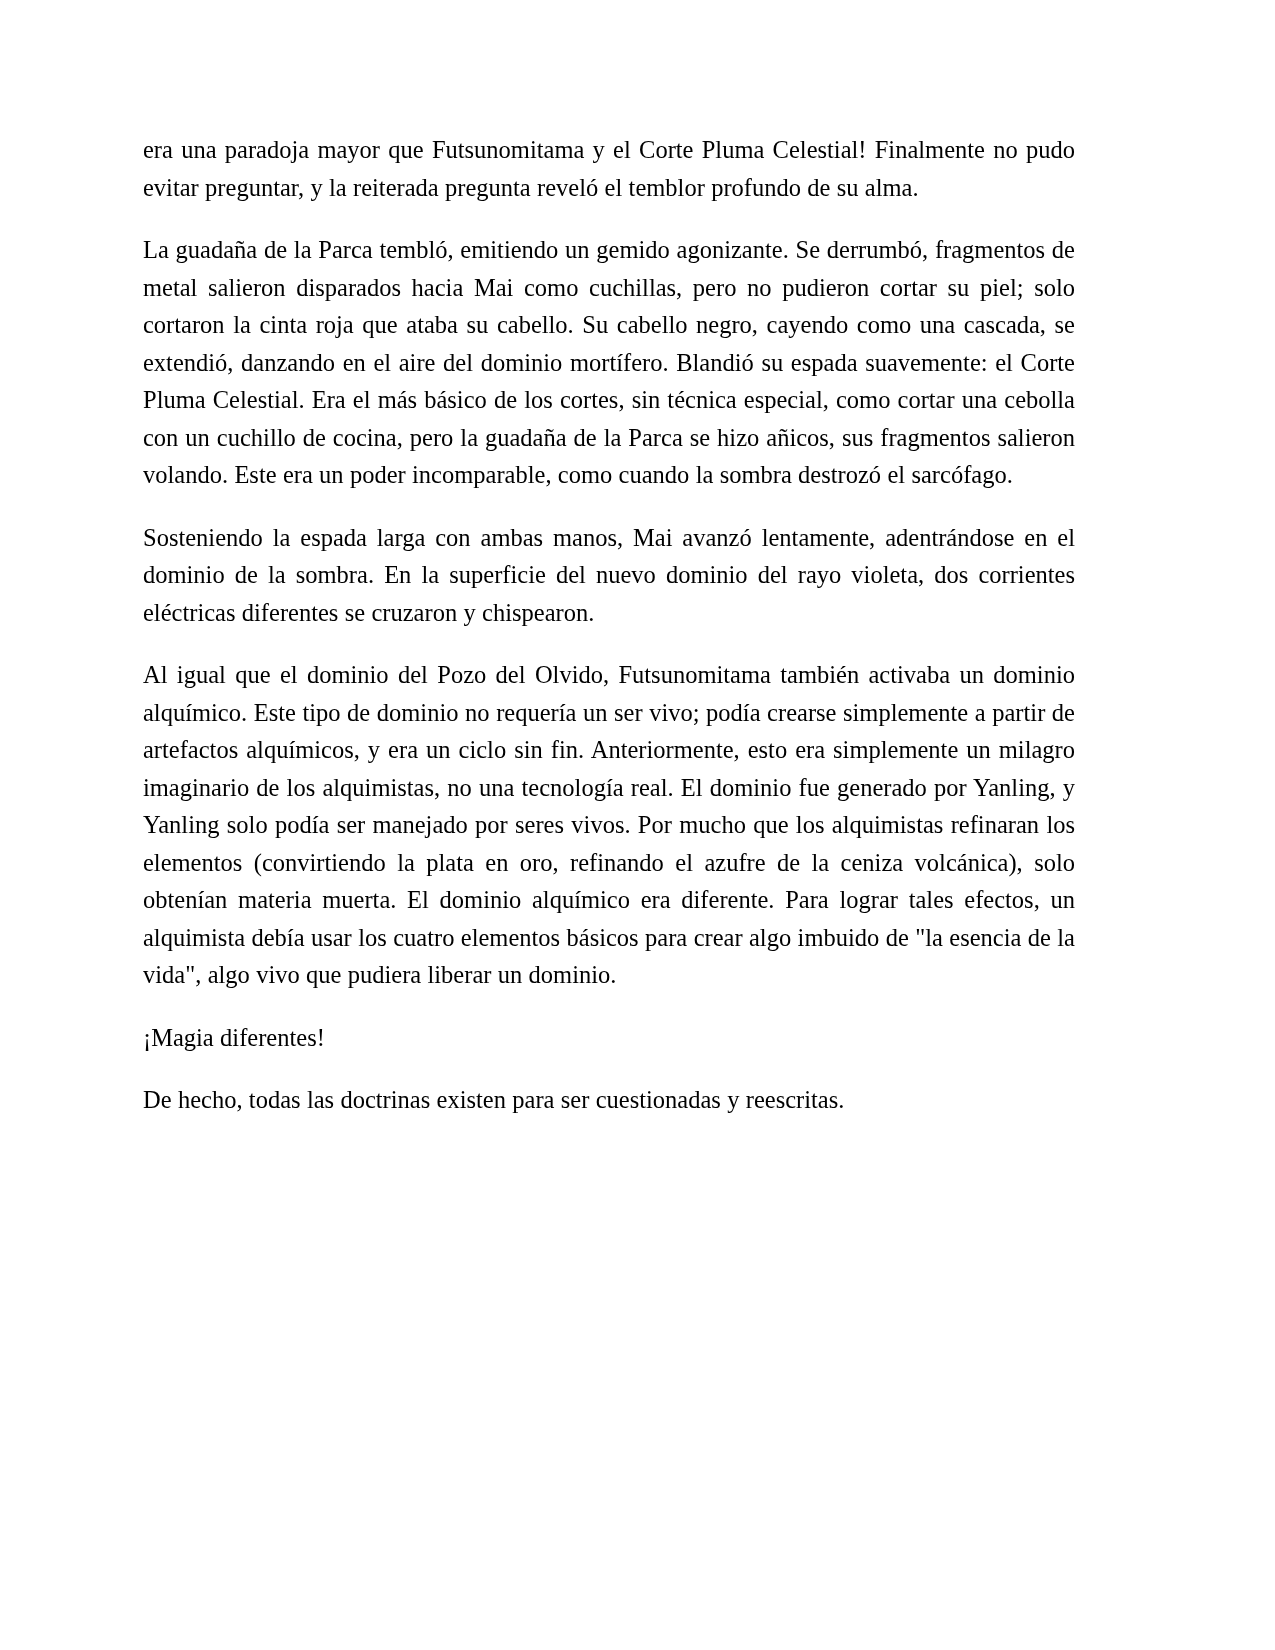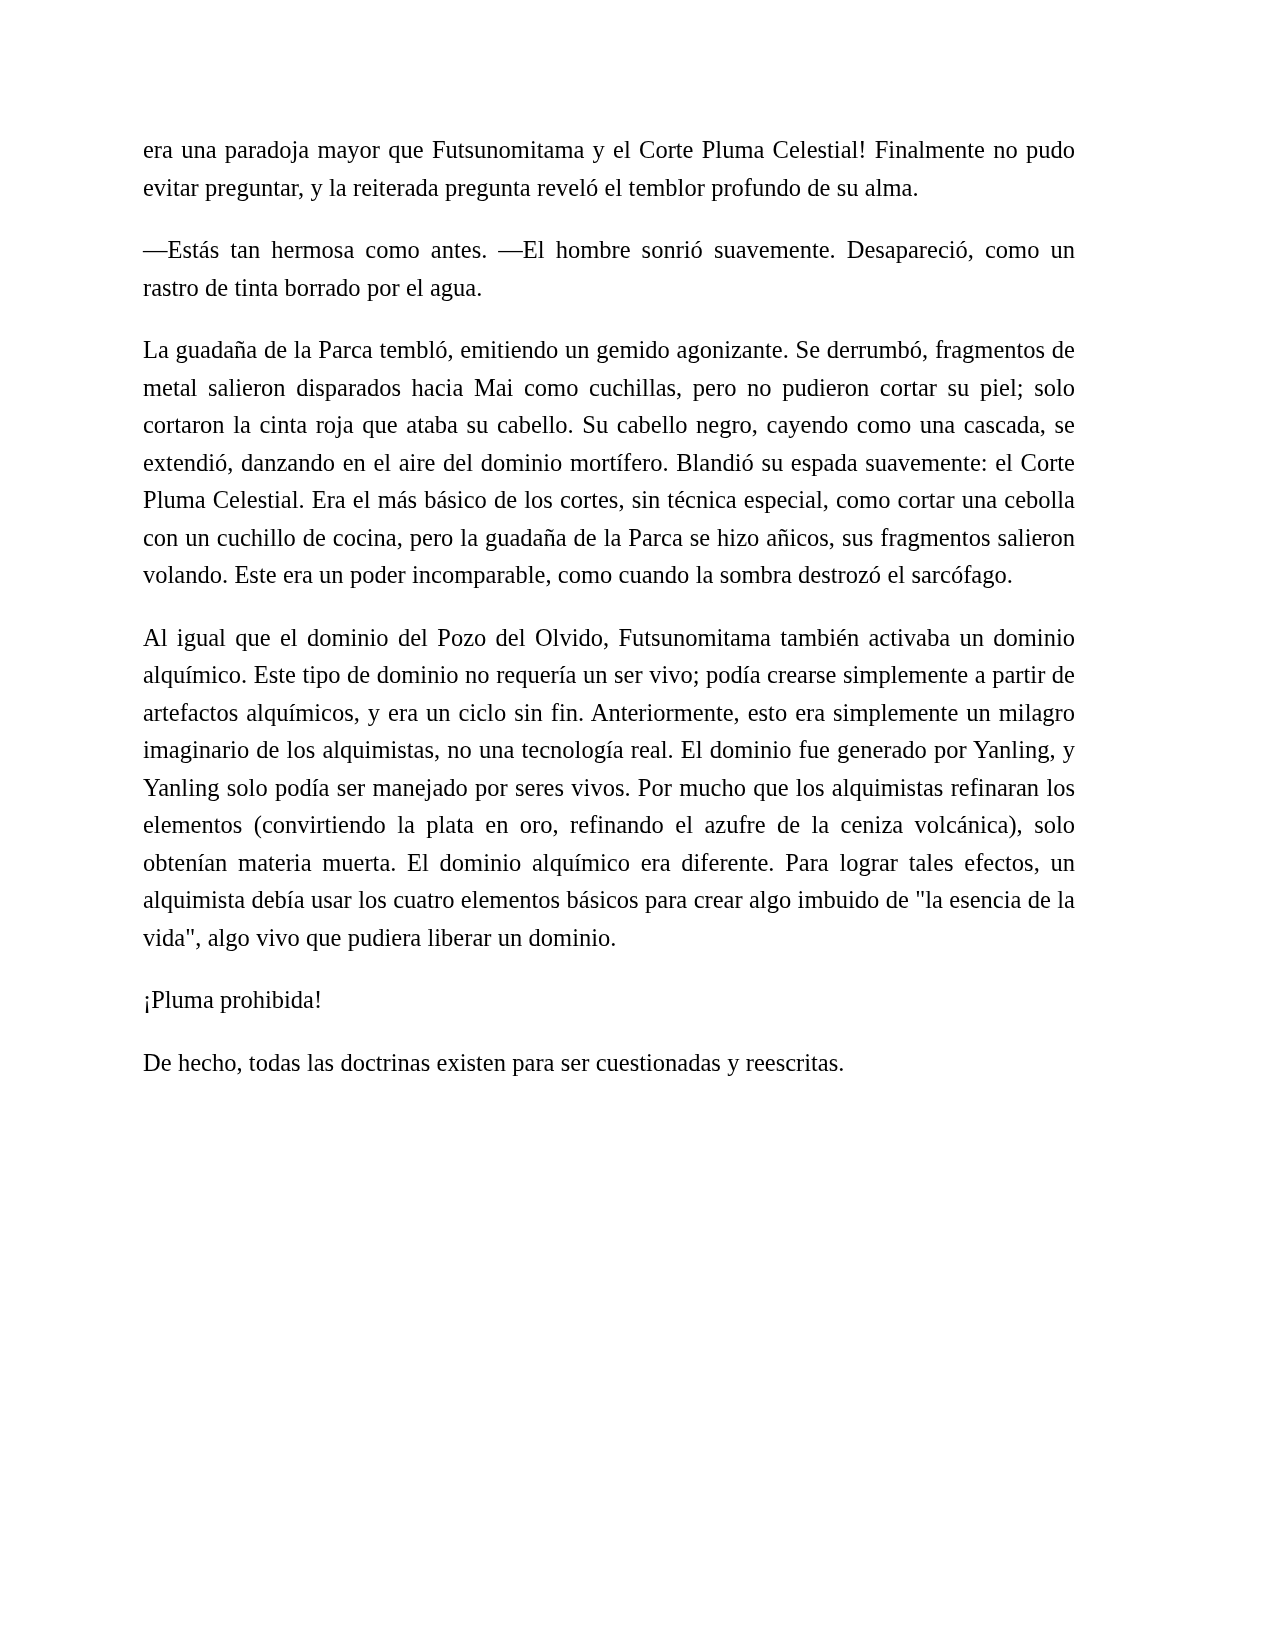--- a/index.html
+++ b/index.html
@@ -54,22 +54,22 @@
     color: #7f1d1d;
   }
 </style>
 </head>
 <body>
 
 <div class="page">
 
   <div class="text-column">
     <p class="para">era una paradoja mayor que Futsunomitama y el Corte Pluma Celestial! Finalmente no pudo evitar preguntar, y la reiterada pregunta reveló el temblor profundo de su alma.</p>
-    <p class="para">—Estás tan hermosa como antes. —El hombre sonrió suavemente. Desapareció, como un rastro de tinta borrado por el agua.</p>
     <p class="para">La guadaña de la Parca tembló, emitiendo un gemido agonizante. Se derrumbó, fragmentos de metal salieron disparados hacia Mai como cuchillas, pero no pudieron cortar su piel; solo cortaron la cinta roja que ataba su cabello. Su cabello negro, cayendo como una cascada, se extendió, danzando en el aire del dominio mortífero. Blandió su espada suavemente: el Corte Pluma Celestial. Era el más básico de los cortes, sin técnica especial, como cortar una cebolla con un cuchillo de cocina, pero la guadaña de la Parca se hizo añicos, sus fragmentos salieron volando. Este era un poder incomparable, como cuando la sombra destrozó el sarcófago.</p>
+    <p class="para">Sosteniendo la espada larga con ambas manos, Mai avanzó lentamente, adentrándose en el dominio de la sombra. En la superficie del nuevo dominio del rayo violeta, dos corrientes eléctricas diferentes se cruzaron y chispearon.</p>
     <p class="para ragged">Al igual que el dominio del Pozo del Olvido, Futsunomitama también activaba un dominio alquímico. Este tipo de dominio no requería un ser vivo; podía crearse simplemente a partir de artefactos alquímicos, y era un ciclo sin fin. Anteriormente, esto era simplemente un milagro imaginario de los alquimistas, no una tecnología real. El dominio fue generado por Yanling, y Yanling solo podía ser manejado por seres vivos. Por mucho que los alquimistas refinaran los elementos (convirtiendo la plata en oro, refinando el azufre de la ceniza volcánica), solo obtenían materia muerta. El dominio alquímico era diferente. Para lograr tales efectos, un alquimista debía usar los cuatro elementos básicos para crear algo imbuido de "la esencia de la vida", algo vivo que pudiera liberar un dominio.</p>
-    <p class="para">¡Pluma prohibida!</p>
+    <p class="para">¡Magia diferentes!</p>
     <p class="para">De hecho, todas las doctrinas existen para ser cuestionadas y reescritas.</p>
   </div>
 
   <div class="page-number">400</div>
 
 </div>
 
 </body></html>

